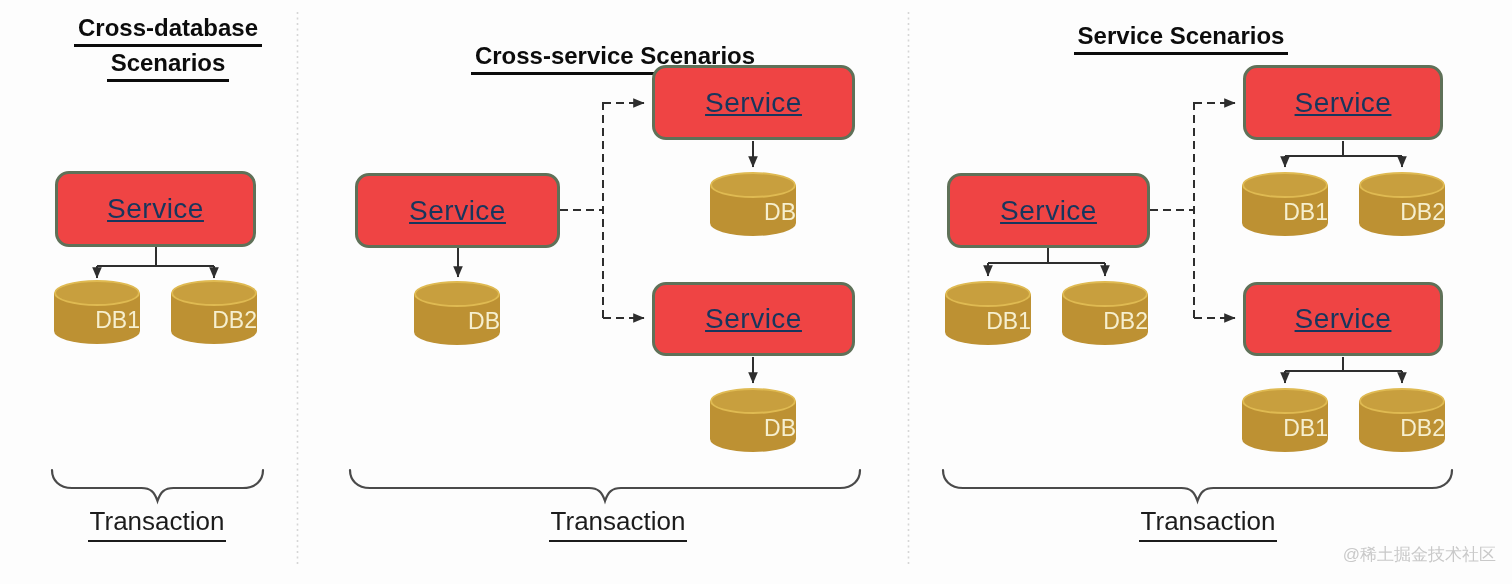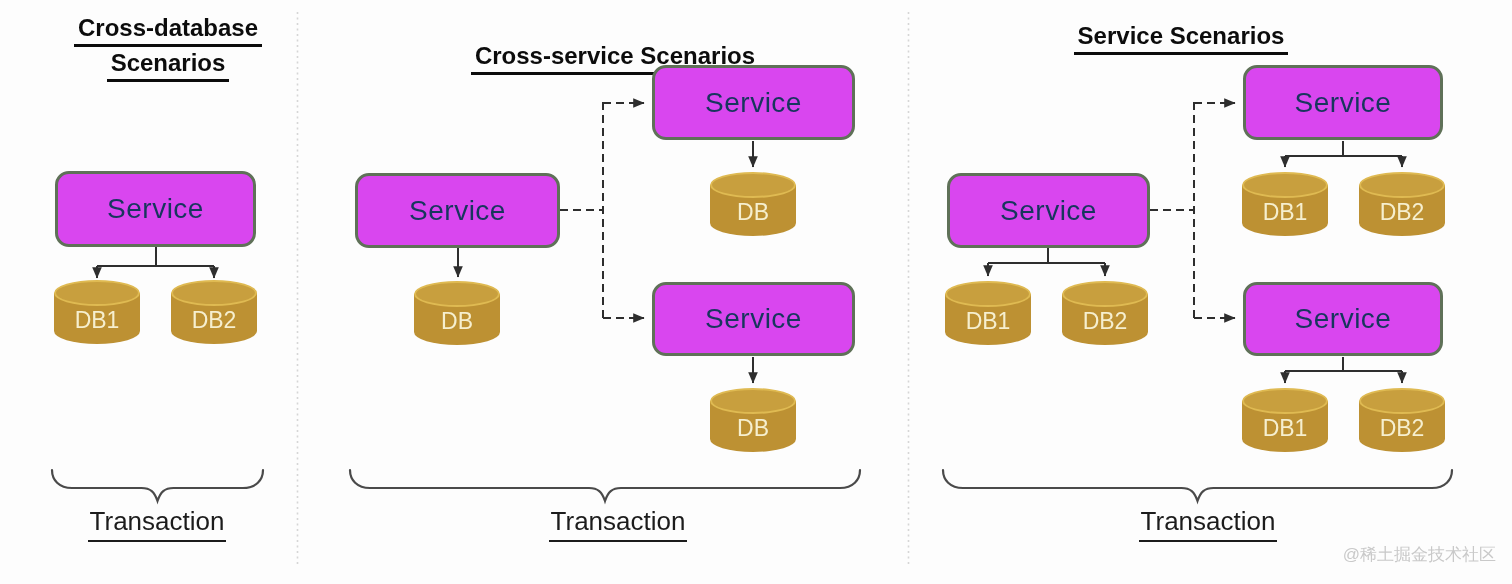--- a/index.html
+++ b/index.html
@@ -8,36 +8,36 @@
     overflow:hidden; font-family:"Liberation Sans", sans-serif;
   }
   .layer { position:absolute; left:0; top:0; }
 
   .title { position:absolute; text-align:center; font-size:24px; font-weight:bold;
            color:#0c0c0c; line-height:31px; }
   .title .u { display:inline-block; border-bottom:3px solid #0c0c0c; padding:0 4px 1px 4px; }
 
   .service {
     position:absolute; box-sizing:border-box;
-    background:#d946ef; border:3px solid #5F7158; border-radius:14px;
+    background:#ef4444; border:3px solid #5F7158; border-radius:14px;
     display:flex; align-items:center; justify-content:center;
-    color:#17365D; font-size:28px; font-weight:500; letter-spacing:0.5px;
+    color:#17365D; font-size:28px; font-weight:500; letter-spacing:0.5px;text-decoration:underline;
   }
 
   .cyl { position:absolute; width:86px; height:64px; }
   .cyl .body {
     position:absolute; left:0; top:13px; width:100%; height:51px;
     background:#BD9133; border-radius:0 0 43px 43px / 0 0 13px 13px;
   }
   .cyl .top {
     position:absolute; left:0; top:0; width:100%; height:26px; box-sizing:border-box;
     border-radius:50%; background:#C89F3E; border:2px solid #DFBA52;
   }
   .cyl .lbl {
-    position:absolute; left:0; top:27px; width:100%; text-align:center;
+    position:absolute; left:0; top:27px; width:100%; text-align:right;
     color:#F6EFCF; font-size:23px; font-weight:500;
   }
 
   .trans { position:absolute; text-align:center; font-size:26px; color:#1c1c1c;text-decoration:underline; }
   .trans .u { display:inline-block; border-bottom:2px solid #1c1c1c; padding:0 2px 3px 2px; }
 
   .watermark { position:absolute; right:16px; bottom:18px; color:#c9c9c9; font-size:17px;text-align:right; }
 </style>
 </head>
 <body>

